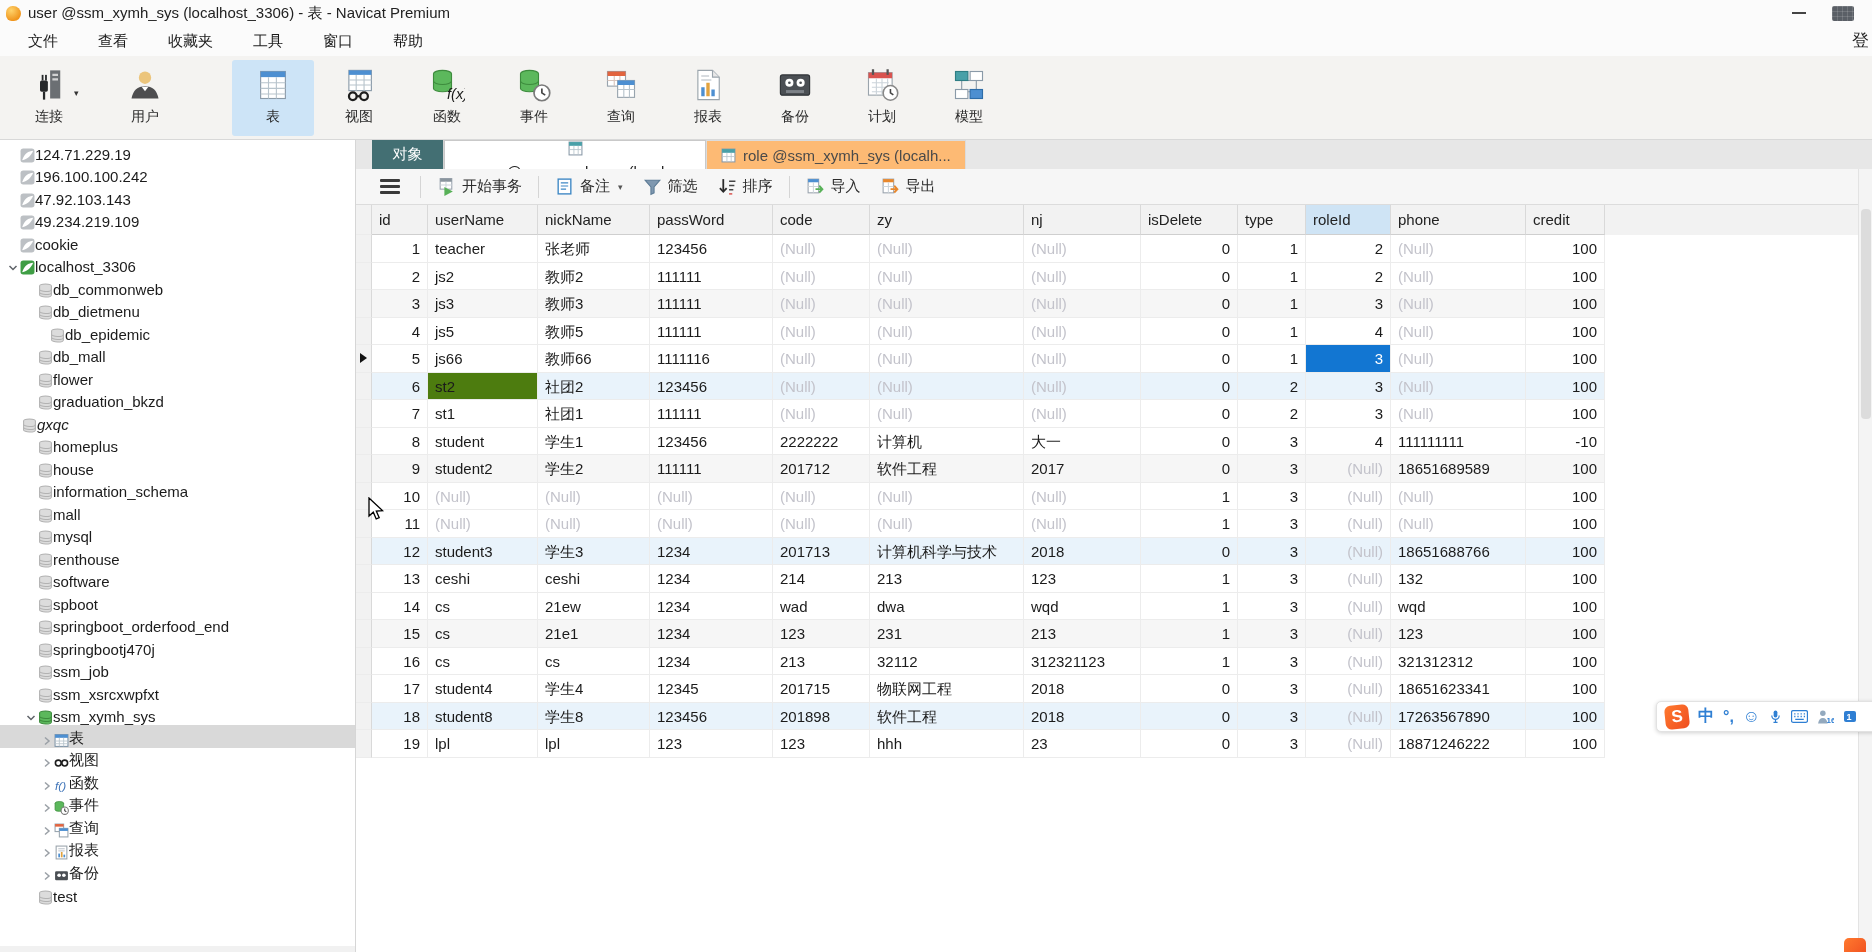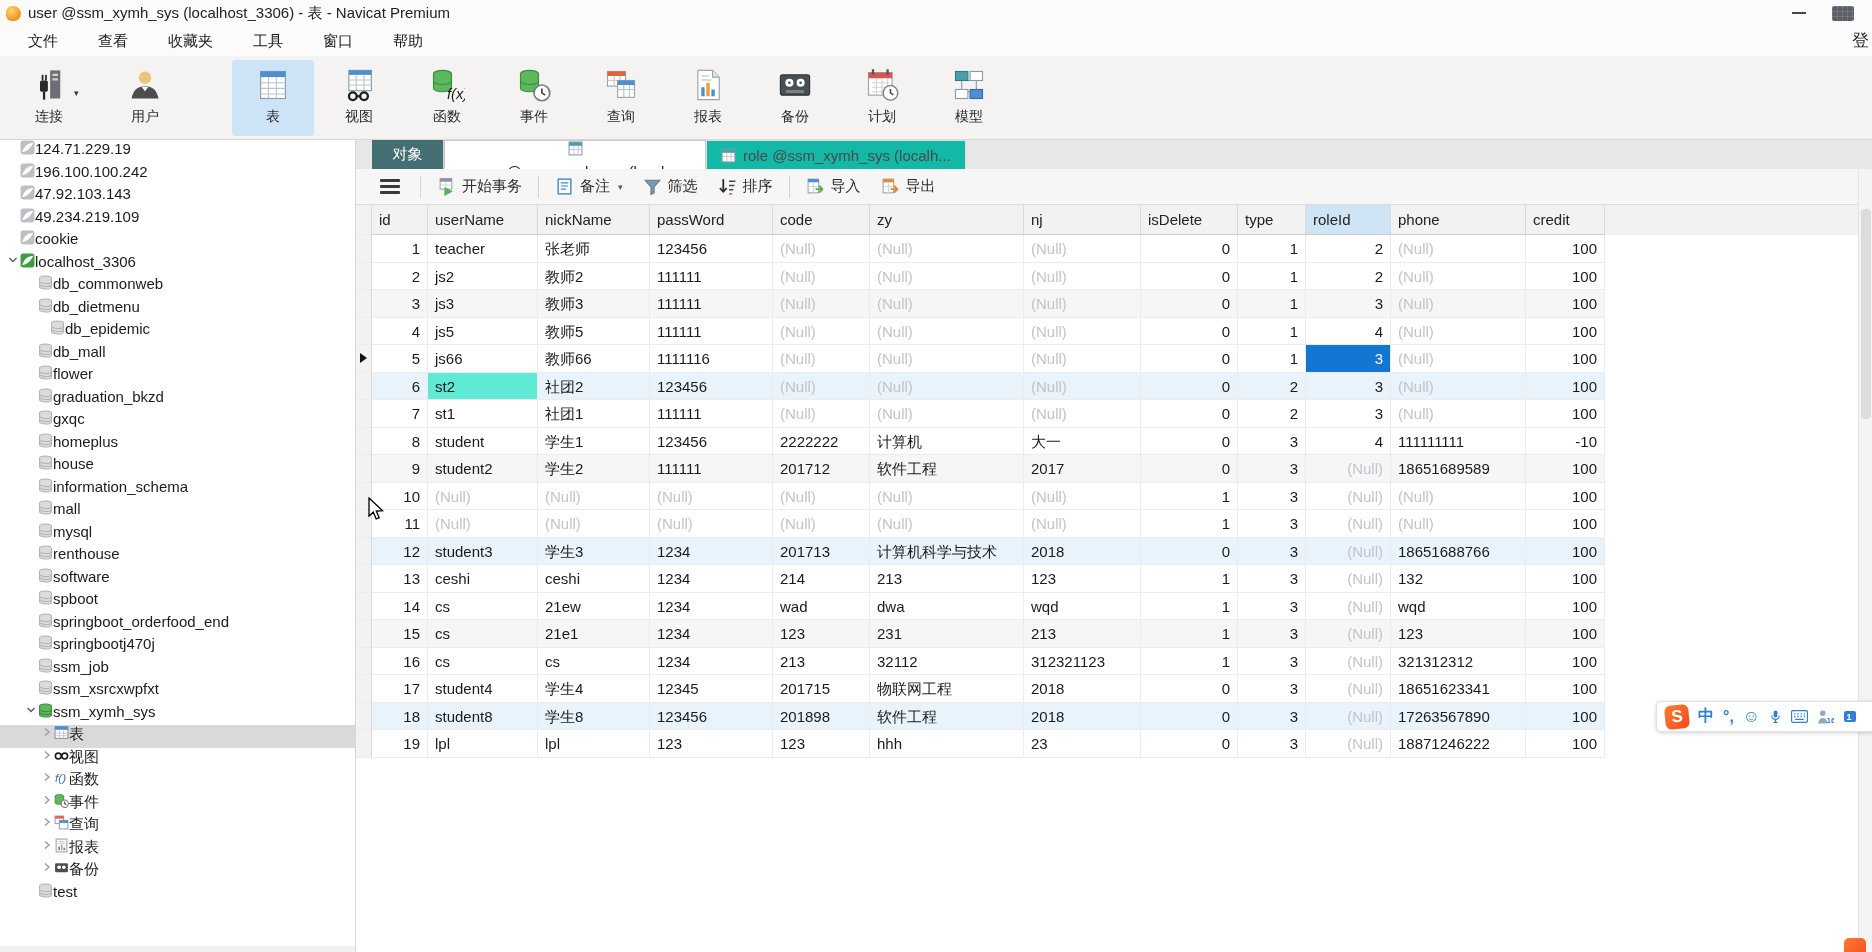--- a/index.html
+++ b/index.html
@@ -31,32 +31,32 @@
     flex-direction:column; align-items:center; justify-content:flex-start; border-radius:3px; padding-top:6px; }
   .tool-btn.selected { background:#cde4f7; }
   .tool-btn .ticon { width:38px; height:38px; display:flex; align-items:center; justify-content:center; }
   .tool-btn .tlabel { font-size:14px; color:#2a2a2a; margin-top:4px; white-space:nowrap; }
   .conn-caret { position:absolute; left:66px; top:28px; font-size:9px; color:#333; }
 
   
   .sidebar { position:absolute; left:0; top:140px; width:356px; height:812px;
     background:#fff; border-right:1px solid #d6d6d6; overflow:hidden; }
   .tree { position:absolute; left:0; top:0; width:100%; }
-  .tree-row { height:22.5px; display:flex; align-items:flex-start; font-size:15px; white-space:nowrap; }
+  .tree-row { height:22.5px; display:flex; align-items:flex-end; font-size:15px; white-space:nowrap; }
   .tree-row.selected { background:#d9d9d9; }
   .chev { width:14px; height:14px; flex:0 0 14px; display:flex; align-items:center; justify-content:center; }
   .sb-hscroll { position:absolute; left:0; bottom:0; width:355px; height:6px; background:#f1f1f1; }
 
   
   .main { position:absolute; left:356px; top:140px; width:1516px; height:812px; background:#fff; }
   .tabbar { position:absolute; left:0; top:0; width:100%; height:29px; background:#e7e7e7; display:flex; align-items:stretch; padding-left:16px; }
   .tab { display:flex; align-items:center; gap:7px; font-size:15px; padding:0 14px; border-right:1px solid #d2d2d2; }
   .tab.objects { background:#436f73; color:#fff; justify-content:center; min-width:72px; }
   .tab.active { background:#fff; color:#222; border:1px solid #c9c9c9; border-bottom:none; min-width:262px;flex-direction:column; }
-  .tab.plain { background:#14b8a6; color:#4a4a4a; border:1px solid #dcdcdc; border-bottom:none; min-width:238px;align-items:center; }
+  .tab.plain { background:#fdba74; color:#4a4a4a; border:1px solid #dcdcdc; border-bottom:none; min-width:238px;align-items:center; }
 
   
   .gridbar { position:absolute; left:0; top:29px; width:100%; height:36px; background:#f6f6f6;
     border-bottom:1px solid #dcdcdc; display:flex; align-items:center; font-size:15px; color:#2c2c2c; }
   .gb-btn { display:flex; align-items:center; gap:6px; padding:0 10px; height:100%;text-align:right; }
   .gb-sep { width:1px; height:22px; background:#d5d5d5; margin:0 6px; }
   .hamburger { width:20px; display:flex; flex-direction:column; gap:3px; margin:0 14px 0 24px; }
   .hamburger span { display:block; height:3px; background:#3a3a3a; border-radius:1px; }
   .caret { font-size:9px; color:#555; margin-left:2px; }
 
@@ -415,21 +415,21 @@
           <svg width="15" height="15" viewBox="0 0 14 14">
             <g fill="#dcdcdc" stroke="#b2b2b2">
               <ellipse cx="7" cy="2.8" rx="5.5" ry="1.9"></ellipse>
               <path d="M1.5 2.8 v8.3 a5.5 1.9 0 0 0 11 0 v-8.3"></path>
               <path d="M1.5 6 a5.5 1.9 0 0 0 11 0 M1.5 8.8 a5.5 1.9 0 0 0 11 0" fill="none"></path>
             </g>
           </svg>
         </span>
         <span>graduation_bkzd</span>
       </div>
-      <div class="tree-row" style="padding-left: 24px;">
+      <div class="tree-row" style="padding-left: 8px; font-style: italic;">
         <span class="chev"></span>
         <span style="display: inline-flex; align-items: center;">
           <svg width="15" height="15" viewBox="0 0 14 14">
             <g fill="#dcdcdc" stroke="#b2b2b2">
               <ellipse cx="7" cy="2.8" rx="5.5" ry="1.9"></ellipse>
               <path d="M1.5 2.8 v8.3 a5.5 1.9 0 0 0 11 0 v-8.3"></path>
               <path d="M1.5 6 a5.5 1.9 0 0 0 11 0 M1.5 8.8 a5.5 1.9 0 0 0 11 0" fill="none"></path>
             </g>
           </svg>
         </span>
@@ -921,21 +921,21 @@
         <div class="g-cell null" style="width: 117px; background: rgb(255, 255, 255);">(Null)</div>
         <div class="g-cell num" style="width: 97px; background: rgb(255, 255, 255);">0</div>
         <div class="g-cell num" style="width: 68px; background: rgb(255, 255, 255);">1</div>
         <div class="g-cell num selcell" style="width: 85px;">3</div>
         <div class="g-cell null" style="width: 135px; background: rgb(255, 255, 255);">(Null)</div>
         <div class="g-cell num" style="width: 79px; background: rgb(255, 255, 255);">100</div>
       </div>
       <div class="g-row">
         <div class="g-ind"></div>
         <div class="g-cell num" style="width: 56px; background: rgb(233, 243, 251);">6</div>
-        <div class="g-cell" style="width: 110px; background: #5eead4;">st2</div>
+        <div class="g-cell" style="width: 110px; background: #4d7c0f;">st2</div>
         <div class="g-cell" style="width: 112px; background: rgb(233, 243, 251);">社团2</div>
         <div class="g-cell" style="width: 123px; background: rgb(233, 243, 251);">123456</div>
         <div class="g-cell null" style="width: 97px; background: rgb(233, 243, 251);">(Null)</div>
         <div class="g-cell null" style="width: 154px; background: rgb(233, 243, 251);">(Null)</div>
         <div class="g-cell null" style="width: 117px; background: rgb(233, 243, 251);">(Null)</div>
         <div class="g-cell num" style="width: 97px; background: rgb(233, 243, 251);">0</div>
         <div class="g-cell num" style="width: 68px; background: rgb(233, 243, 251);">2</div>
         <div class="g-cell num" style="width: 85px; background: rgb(233, 243, 251);">3</div>
         <div class="g-cell null" style="width: 135px; background: rgb(233, 243, 251);">(Null)</div>
         <div class="g-cell num" style="width: 79px; background: rgb(233, 243, 251);">100</div>

